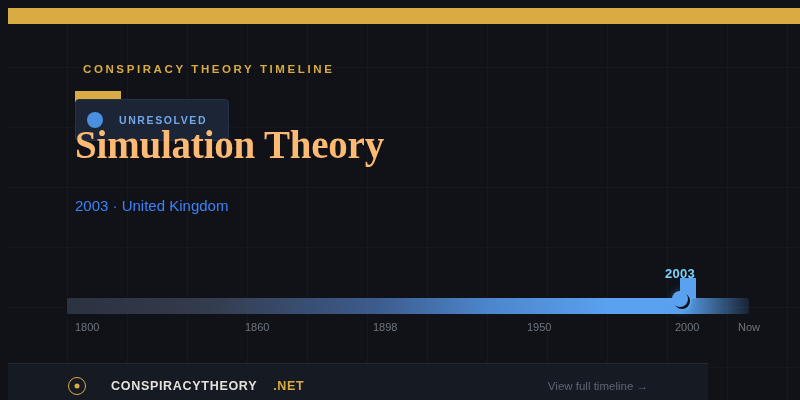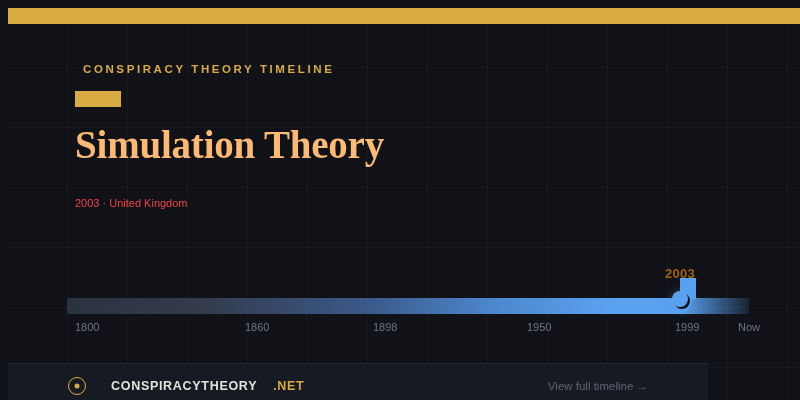--- a/index.html
+++ b/index.html
@@ -97,22 +97,22 @@
     font-size:39px;
     line-height:46px;
     color:#fdba74;
     letter-spacing:-0.2px;
     white-space:nowrap;
   }
 
   
   #meta {
     position:absolute; left:59px; top:176px;
-    font-size:11px;
-    color:#ef4444;
+    font-size:15px;
+    color:#3b82f6;
     white-space:nowrap;
   }
 
   
   #timeline {
     position:absolute;
     left:59px; top:240px;
     width:682px; height:90px;
   }
   #track-base {
@@ -166,21 +166,21 @@
     width:5px; height:5px;
     border-radius:50%;
     background:#5aa2f0;
   }
   #marker-year {
     position:absolute;
     left:0; top:-41px;
     transform:translateX(-50%);
     font-size:13px;
     font-weight:bold;
-    color:#a16207;
+    color:#7dd3fc;
     white-space:nowrap;
     letter-spacing:0.3px;
   }
 
   
   .tick {
     position:absolute;
     top:60px;
     font-size:11px;
     color:#6e757f;
@@ -245,20 +245,24 @@
 <div id="accent-bar"></div>
 
 <div id="content">
 
   <div id="kicker-wrap">
     <div id="kicker">CONSPIRACY THEORY TIMELINE</div>
     <div id="kicker-rule"></div>
   </div>
 
   <div id="badge-row">
+    <div id="status-badge">
+      <span id="status-dot"></span>
+      <span id="status-text">UNRESOLVED</span>
+    </div>
   </div>
 
   <h1 id="title">Simulation Theory</h1>
 
   <div id="meta">2003 · United Kingdom</div>
 
   <div id="timeline">
     <div id="track-base" style="width: 682px;"></div>
 
     <div id="marker" style="left: 613px;">
@@ -267,21 +271,21 @@
       <div id="marker-ring">
         <div id="marker-core"></div>
       </div>
     </div>
 
     <div id="ticks">
         <div class="tick" style="left: 0px;">1800</div>
         <div class="tick" style="left: 170px;">1860</div>
         <div class="tick" style="left: 298px;">1898</div>
         <div class="tick" style="left: 452px;">1950</div>
-        <div class="tick" style="left: 600px;">1999</div>
+        <div class="tick" style="left: 600px;">2000</div>
         <div class="tick" style="left: 663px;">Now</div>
       </div>
   </div>
 
 </div>
 
 <div id="footer">
   <div id="brand">
     <span id="brand-icon"></span>
     <span id="brand-text">

